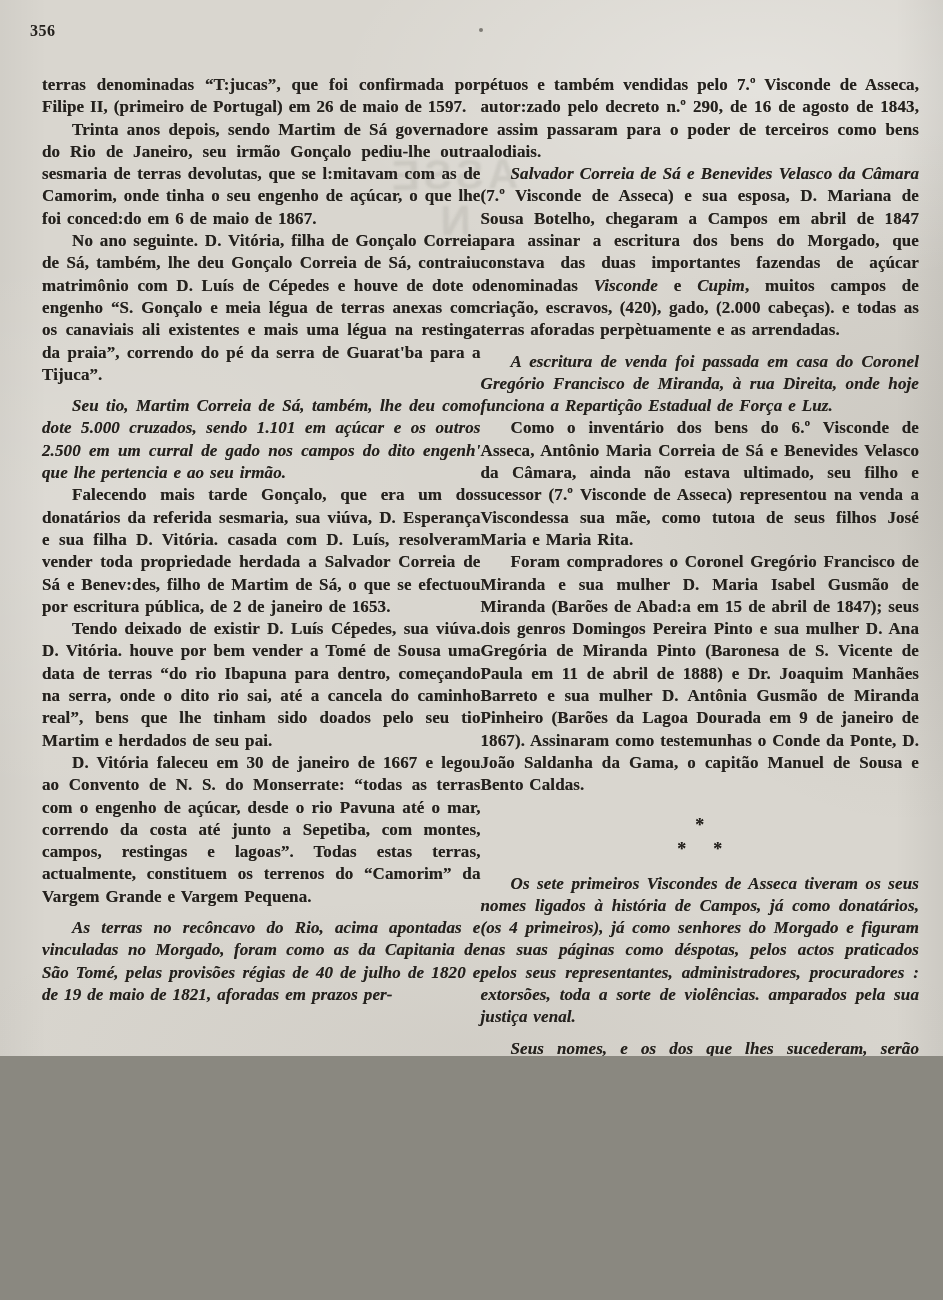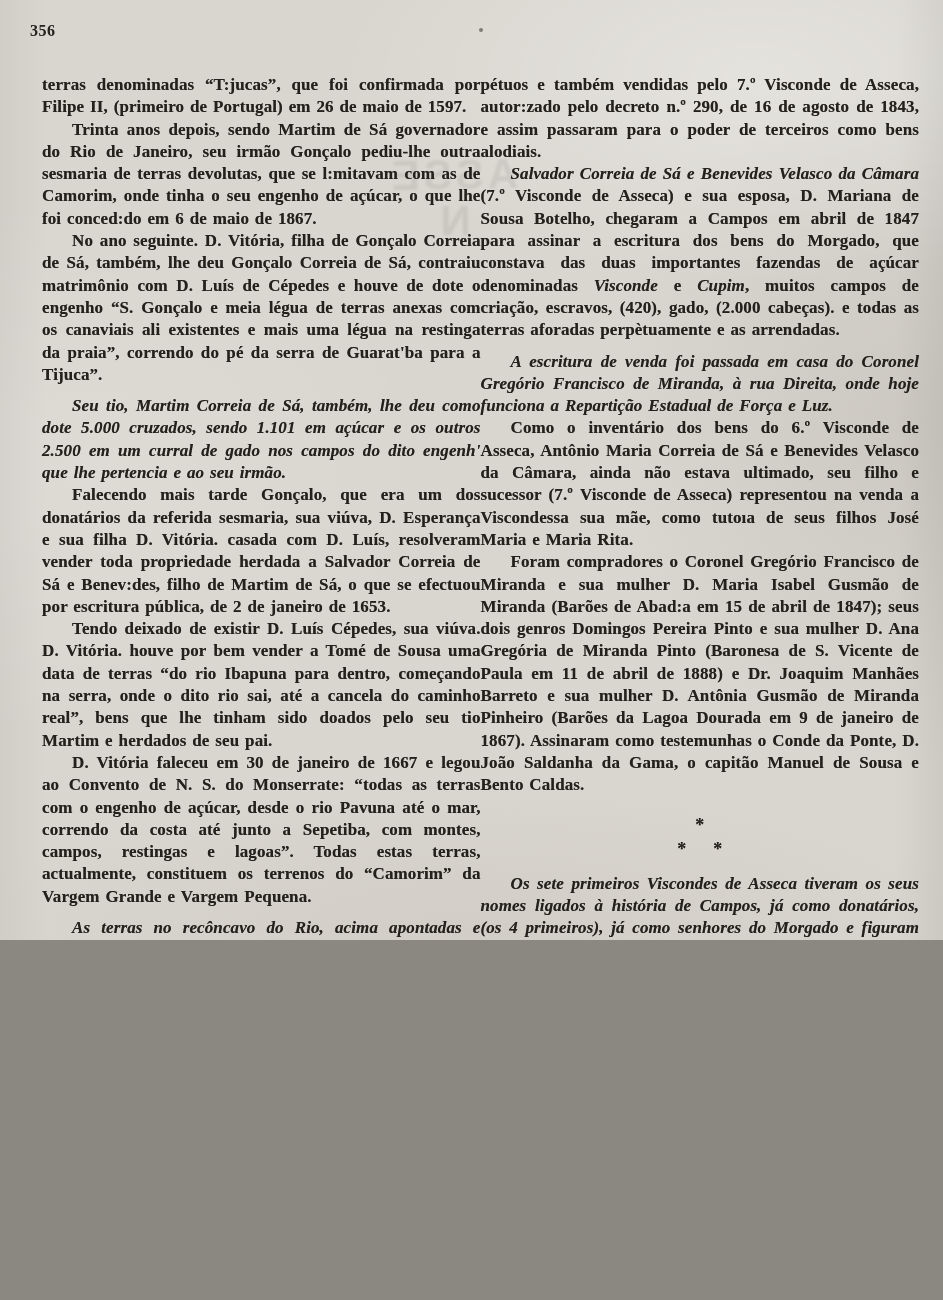--- a/index.html
+++ b/index.html
@@ -1,18 +1,18 @@
 <!DOCTYPE html>
 <html><head>
 <meta charset="utf-8">
 <style>
   html,body{margin:0;padding:0;background:#8a8880;}
   .page{
     position:relative;
-    width:943px;height:940px;
+    width:943px;height:1056px;
     margin:0 auto;
     background-color:#d9d6cf;
     background-image:
       radial-gradient(ellipse 600px 300px at 80% 8%, rgba(255,255,255,0.30), transparent 70%),
       radial-gradient(ellipse 500px 400px at 10% 50%, rgba(255,255,255,0.12), transparent 70%),
       radial-gradient(ellipse 420px 500px at 96% 45%, rgba(90,85,75,0.10), transparent 70%),
       radial-gradient(ellipse 700px 200px at 50% 99%, rgba(120,112,100,0.08), transparent 75%),
       linear-gradient(90deg, rgba(0,0,0,0.04), transparent 5%, transparent 95%, rgba(0,0,0,0.06));
     overflow:hidden;
     font-family:"Liberation Serif","DejaVu Serif",serif;
@@ -89,21 +89,21 @@
 
   <div class="content">
     <div class="col">
         <p class="para"><span>terras denominadas “T:jucas”, que foi confirmada por Filipe II, (primeiro de Portugal) em 26 de maio de 1597.</span></p>
         <p class="para indent"><span>Trinta anos depois, sendo Martim de Sá governador do Rio de Janeiro, seu irmão Gonçalo pediu-lhe outra sesmaria de terras devolutas, que se l:mitavam com as de Camorim, onde tinha o seu engenho de açúcar, o que lhe foi conced:do em 6 de maio de 1867.</span></p>
         <p class="para indent"><span>No ano seguinte. D. Vitória, filha de Gonçalo Correia de Sá, também, lhe deu Gonçalo Correia de Sá, contraiu matrimônio com D. Luís de Cépedes e houve de dote o engenho “S. Gonçalo e meia légua de terras anexas com os canaviais ali existentes e mais uma légua na restinga da praia”, correndo do pé da serra de Guarat'ba para a Tijuca”.</span></p>
         <p class="para indent gap"><span>Seu tio, Martim Correia de Sá, também, lhe deu como dote 5.000 cruzados, sendo 1.101 em açúcar e os outros 2.500 em um curral de gado nos campos do dito engenh' que lhe pertencia e ao seu irmão.</span></p>
         <p class="para indent"><span>Falecendo mais tarde Gonçalo, que era um dos donatários da referida sesmaria, sua viúva, D. Esperança e sua filha D. Vitória. casada com D. Luís, resolveram vender toda propriedade herdada a Salvador Correia de Sá e Benev:des, filho de Martim de Sá, o que se efectuou por escritura pública, de 2 de janeiro de 1653.</span></p>
         <p class="para indent"><span>Tendo deixado de existir D. Luís Cépedes, sua viúva. D. Vitória. houve por bem vender a Tomé de Sousa uma data de terras “do rio Ibapuna para dentro, começando na serra, onde o dito rio sai, até a cancela do caminho real”, bens que lhe tinham sido doados pelo seu tio Martim e herdados de seu pai.</span></p>
         <p class="para indent"><span>D. Vitória faleceu em 30 de janeiro de 1667 e legou ao Convento de N. S. do Monserrate: “todas as terras com o engenho de açúcar, desde o rio Pavuna até o mar, correndo da costa até junto a Sepetiba, com montes, campos, restingas e lagoas”. Todas estas terras, actualmente, constituem os terrenos do “Camorim” da Vargem Grande e Vargem Pequena.</span></p>
-        <p class="para indent gap"><span>As terras no recôncavo do Rio, acima apontadas e vinculadas no Morgado, foram como as da Capitania de São Tomé, pelas provisões régias de 30 de julho de 1820 e de 19 de maio de 1821, aforadas em prazos per-</span></p>
+        <p class="para indent gap"><span>As terras no recôncavo do Rio, acima apontadas e vinculadas no Morgado, foram como as da Capitania de São Tomé, pelas provisões régias de 40 de julho de 1820 e de 19 de maio de 1821, aforadas em prazos per-</span></p>
       </div>
     <div class="col">
         <p class="para"><span>pétuos e também vendidas pelo 7.º Visconde de Asseca, autor:zado pelo decreto n.º 290, de 16 de agosto de 1843, e assim passaram para o poder de terceiros como bens alodiais.</span></p>
         <p class="para indent"><span class="it">Salvador Correia de Sá e Benevides Velasco da Câmara </span><span>(7.º Visconde de Asseca) e sua esposa, D. Mariana de Sousa Botelho, chegaram a Campos em abril de 1847 para assinar a escritura dos bens do Morgado, que constava das duas importantes fazendas de açúcar denominadas </span><span class="it">Visconde</span><span> e </span><span class="it">Cupim</span><span>, muitos campos de criação, escravos, (420), gado, (2.000 cabeças). e todas as terras aforadas perpètuamente e as arrendadas.</span></p>
         <p class="para indent gap"><span>A escritura de venda foi passada em casa do Coronel Gregório Francisco de Miranda, à rua Direita, onde hoje funciona a Repartição Estadual de Força e Luz.</span></p>
         <p class="para indent"><span>Como o inventário dos bens do 6.º Visconde de Asseca, Antônio Maria Correia de Sá e Benevides Velasco da Câmara, ainda não estava ultimado, seu filho e sucessor (7.º Visconde de Asseca) representou na venda a Viscondessa sua mãe, como tutoıa de seus filhos José Maria e Maria Rita.</span></p>
         <p class="para indent"><span>Foram compradores o Coronel Gregório Francisco de Miranda e sua mulher D. Maria Isabel Gusmão de Miranda (Barões de Abad:a em 15 de abril de 1847); seus dois genros Domingos Pereira Pinto e sua mulher D. Ana Gregória de Miranda Pinto (Baronesa de S. Vicente de Paula em 11 de abril de 1888) e Dr. Joaquim Manhães Barreto e sua mulher D. Antônia Gusmão de Miranda Pinheiro (Barões da Lagoa Dourada em 9 de janeiro de 1867). Assinaram como testemunhas o Conde da Ponte, D. João Saldanha da Gama, o capitão Manuel de Sousa e Bento Caldas.</span></p>
         <div class="stars">
           <div>*</div>
           <div class="row2">*      *</div>

